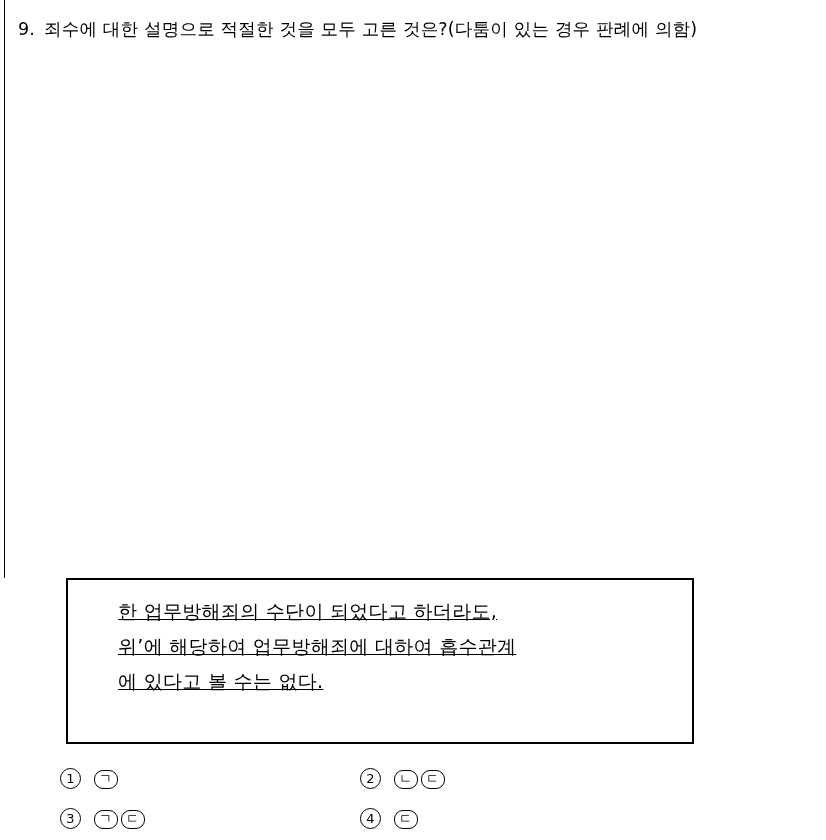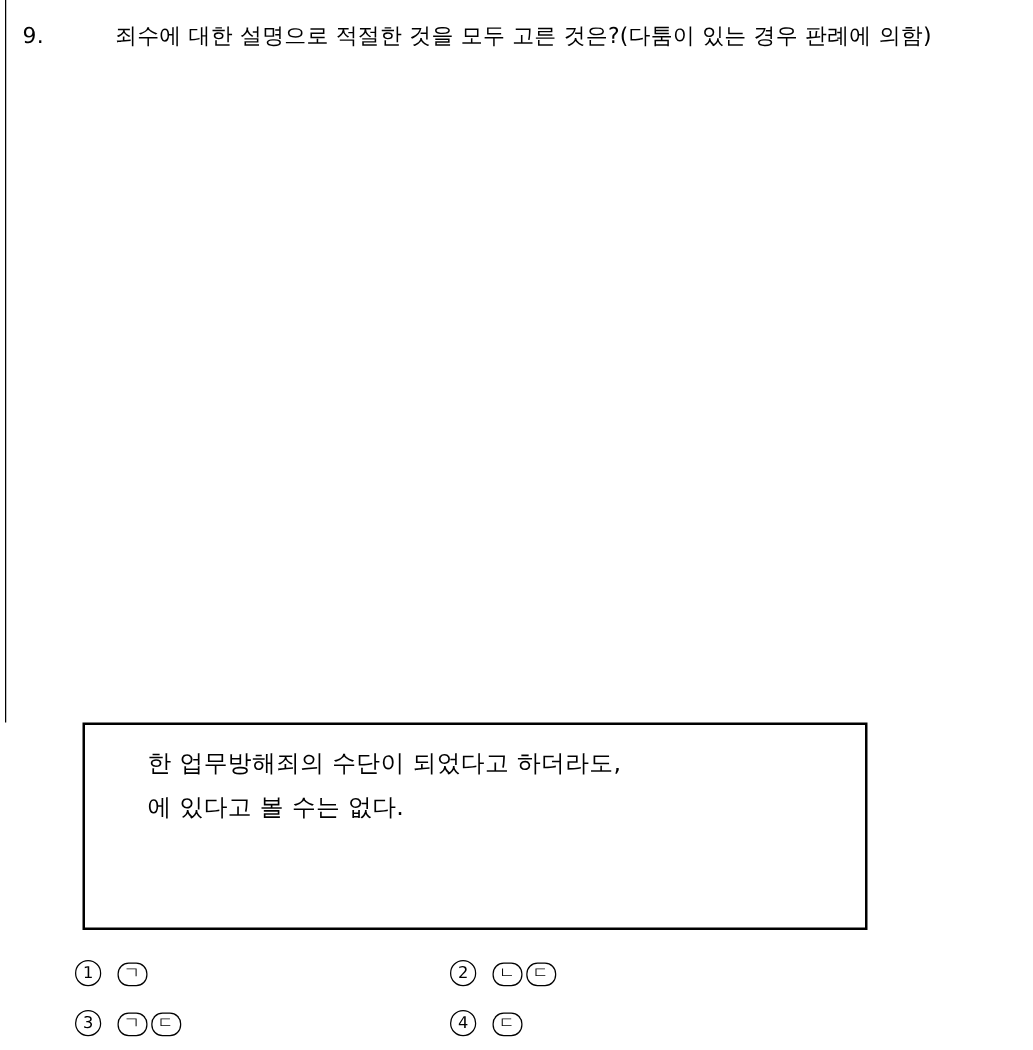--- a/index.html
+++ b/index.html
@@ -39,39 +39,39 @@
     letter-spacing: 0.2px;
   }
   .question-number {
     flex: 0 0 auto;
     width: 26px;
     text-align: left;
   }
   .question-text {
     flex: 1 1 auto;
     word-break: keep-all;
-    margin-left: 48px;
   }
 
   
   .excerpt-box {
     position: absolute;
     left: 66px;
     top: 578px;
     width: 628px;
     height: 166px;
     border: 2px solid #000000;
     box-sizing: border-box;
     background: #ffffff;
   }
   .excerpt-inner {
     padding: 14px 22px 0 50px;
     font-size: 19px;
     line-height: 35px;
     letter-spacing: 0.3px;
+    text-decoration: underline;
   }
   .excerpt-line {
     white-space: nowrap;
   }
 
   
   .choices {
     position: absolute;
     left: 60px;
     top: 758px;
@@ -121,20 +121,21 @@
 <div class="left-rule"></div>
 
 <div class="question">
   <span class="question-number">9.</span>
   <span class="question-text">죄수에 대한 설명으로 적절한 것을 모두 고른 것은?(다툼이 있는 경우 판례에 의함)</span>
 </div>
 
 <div class="excerpt-box">
   <div class="excerpt-inner">
     <div class="excerpt-line">한 업무방해죄의 수단이 되었다고 하더라도,</div>
+    <div class="excerpt-line">위’에 해당하여 업무방해죄에 대하여 흡수관계</div>
     <div class="excerpt-line">에 있다고 볼 수는 없다.</div>
   </div>
 </div>
 
 <div class="choices">
   <div class="choice-row">
     <div class="choice choice-a">
       <span class="circled">1</span>
       <span class="choice-label"><span class="sym">ㄱ</span></span>
     </div>

